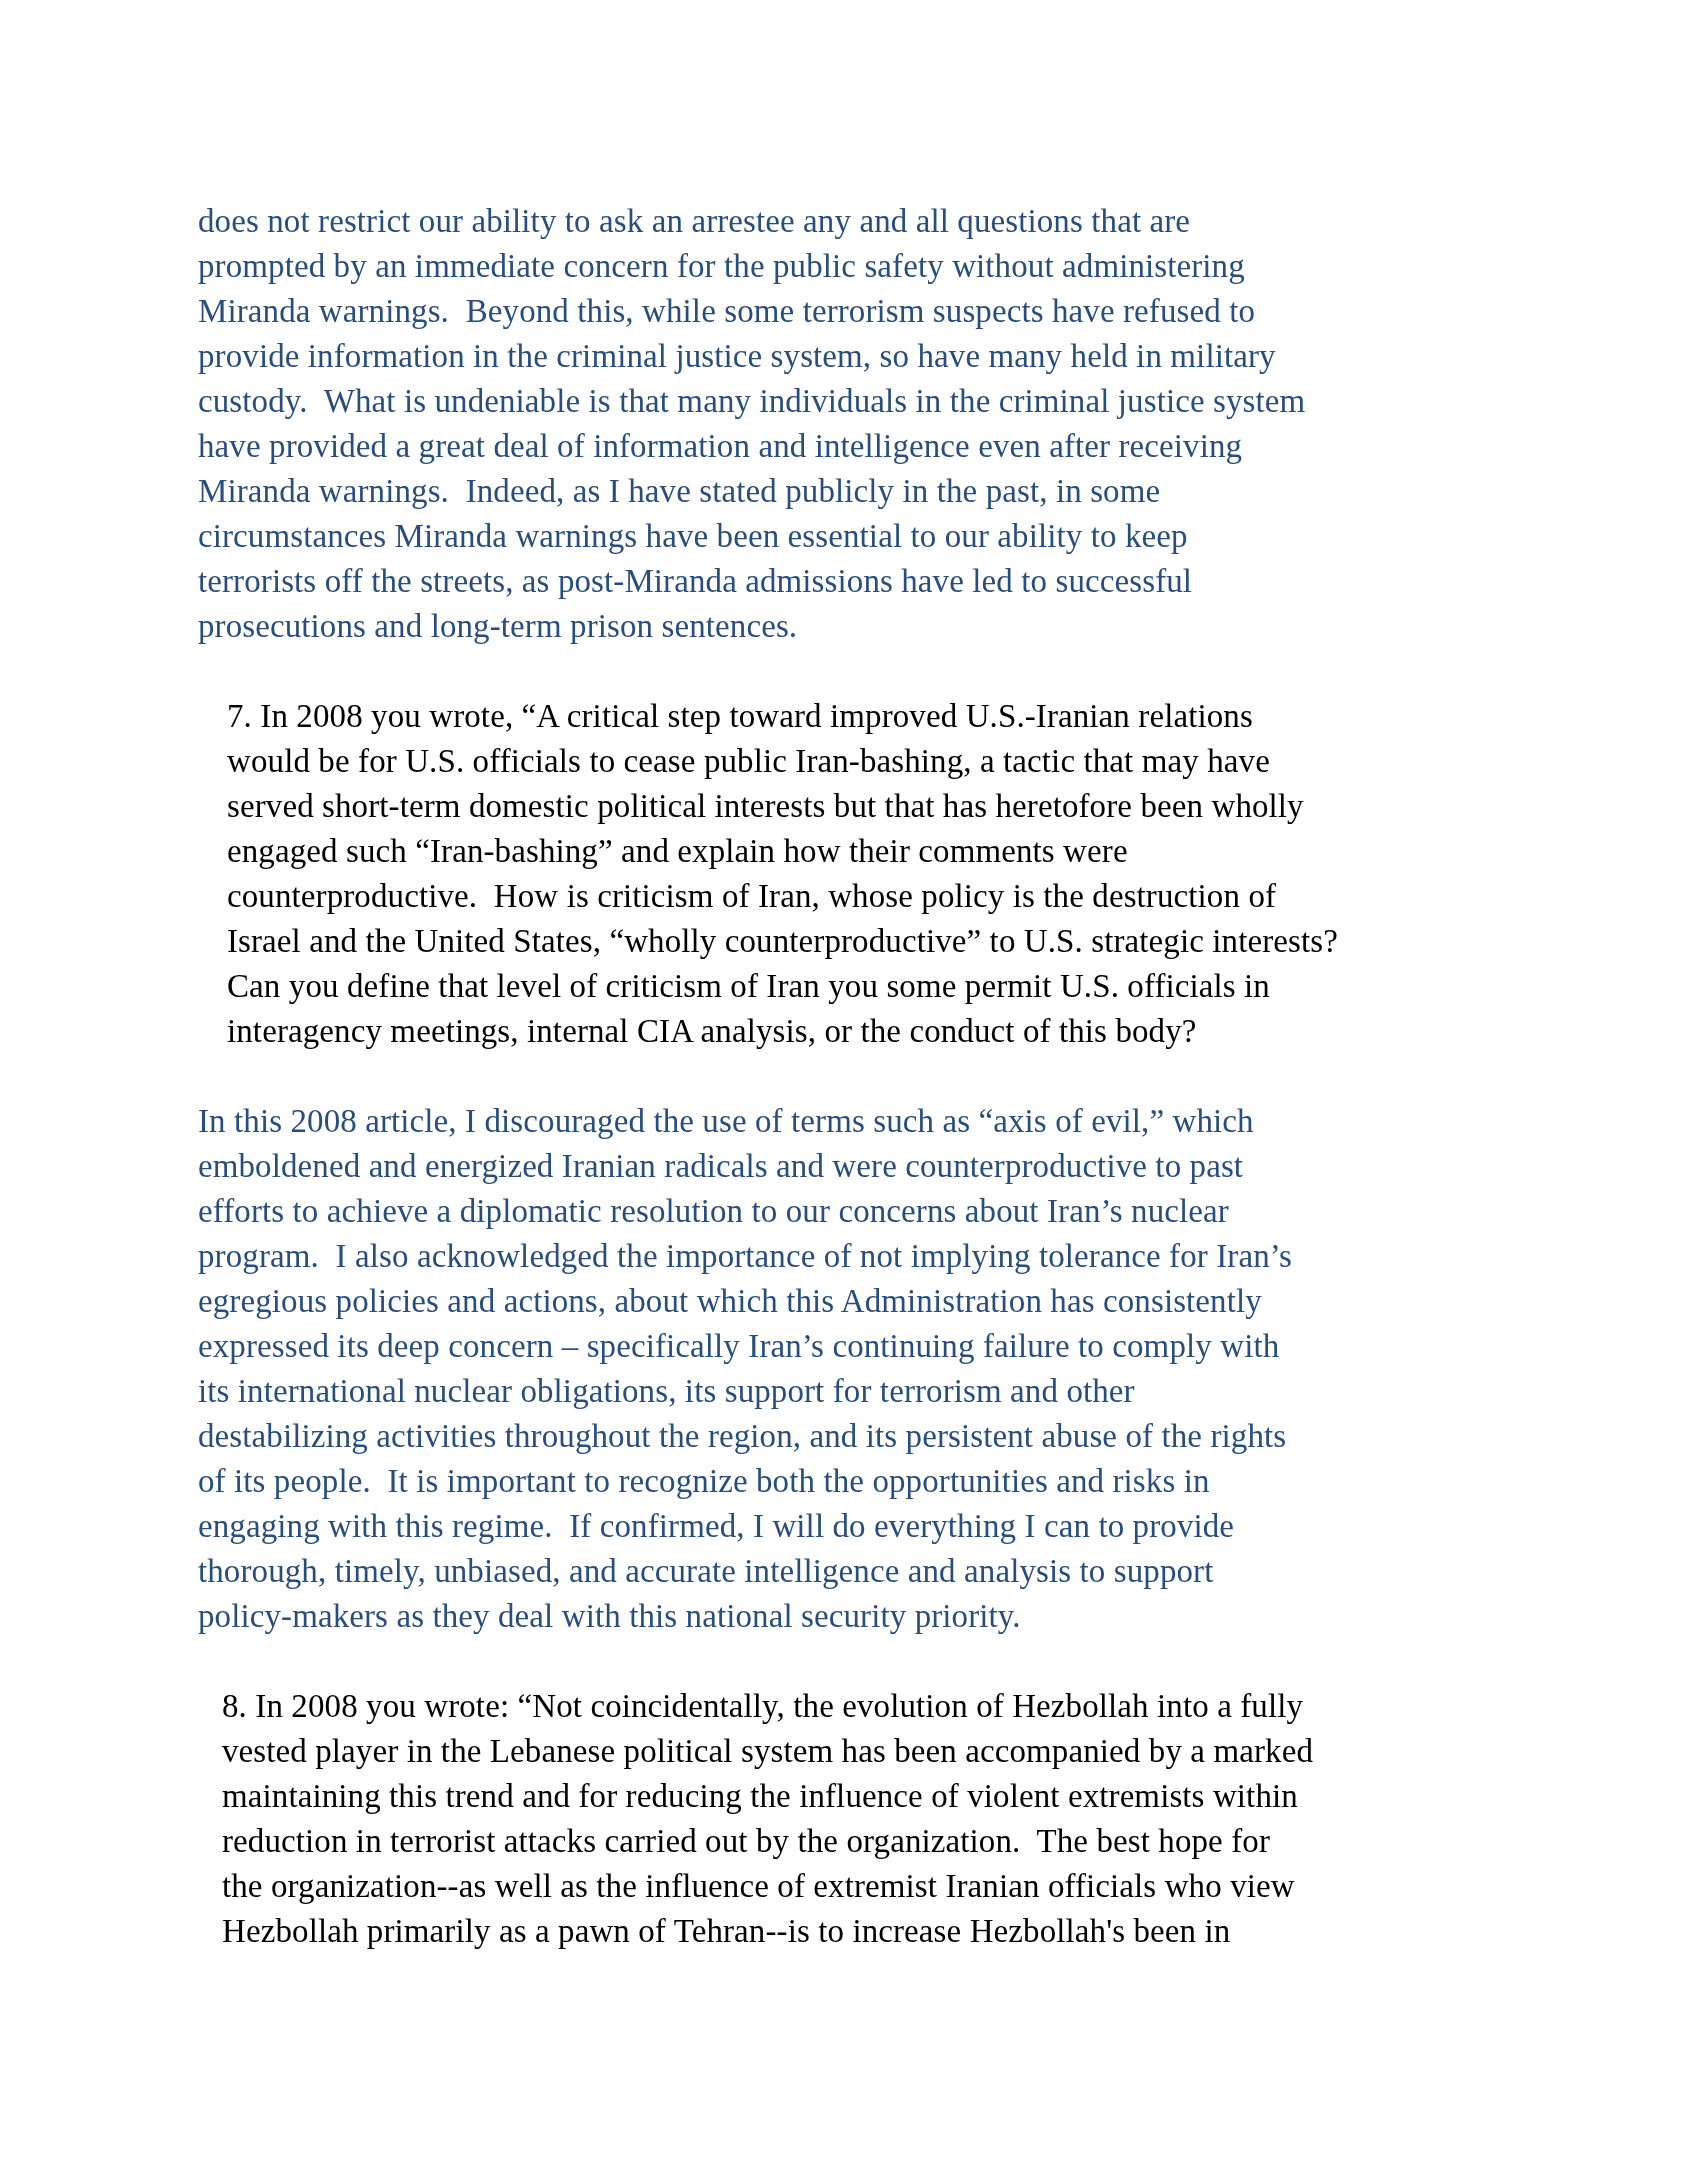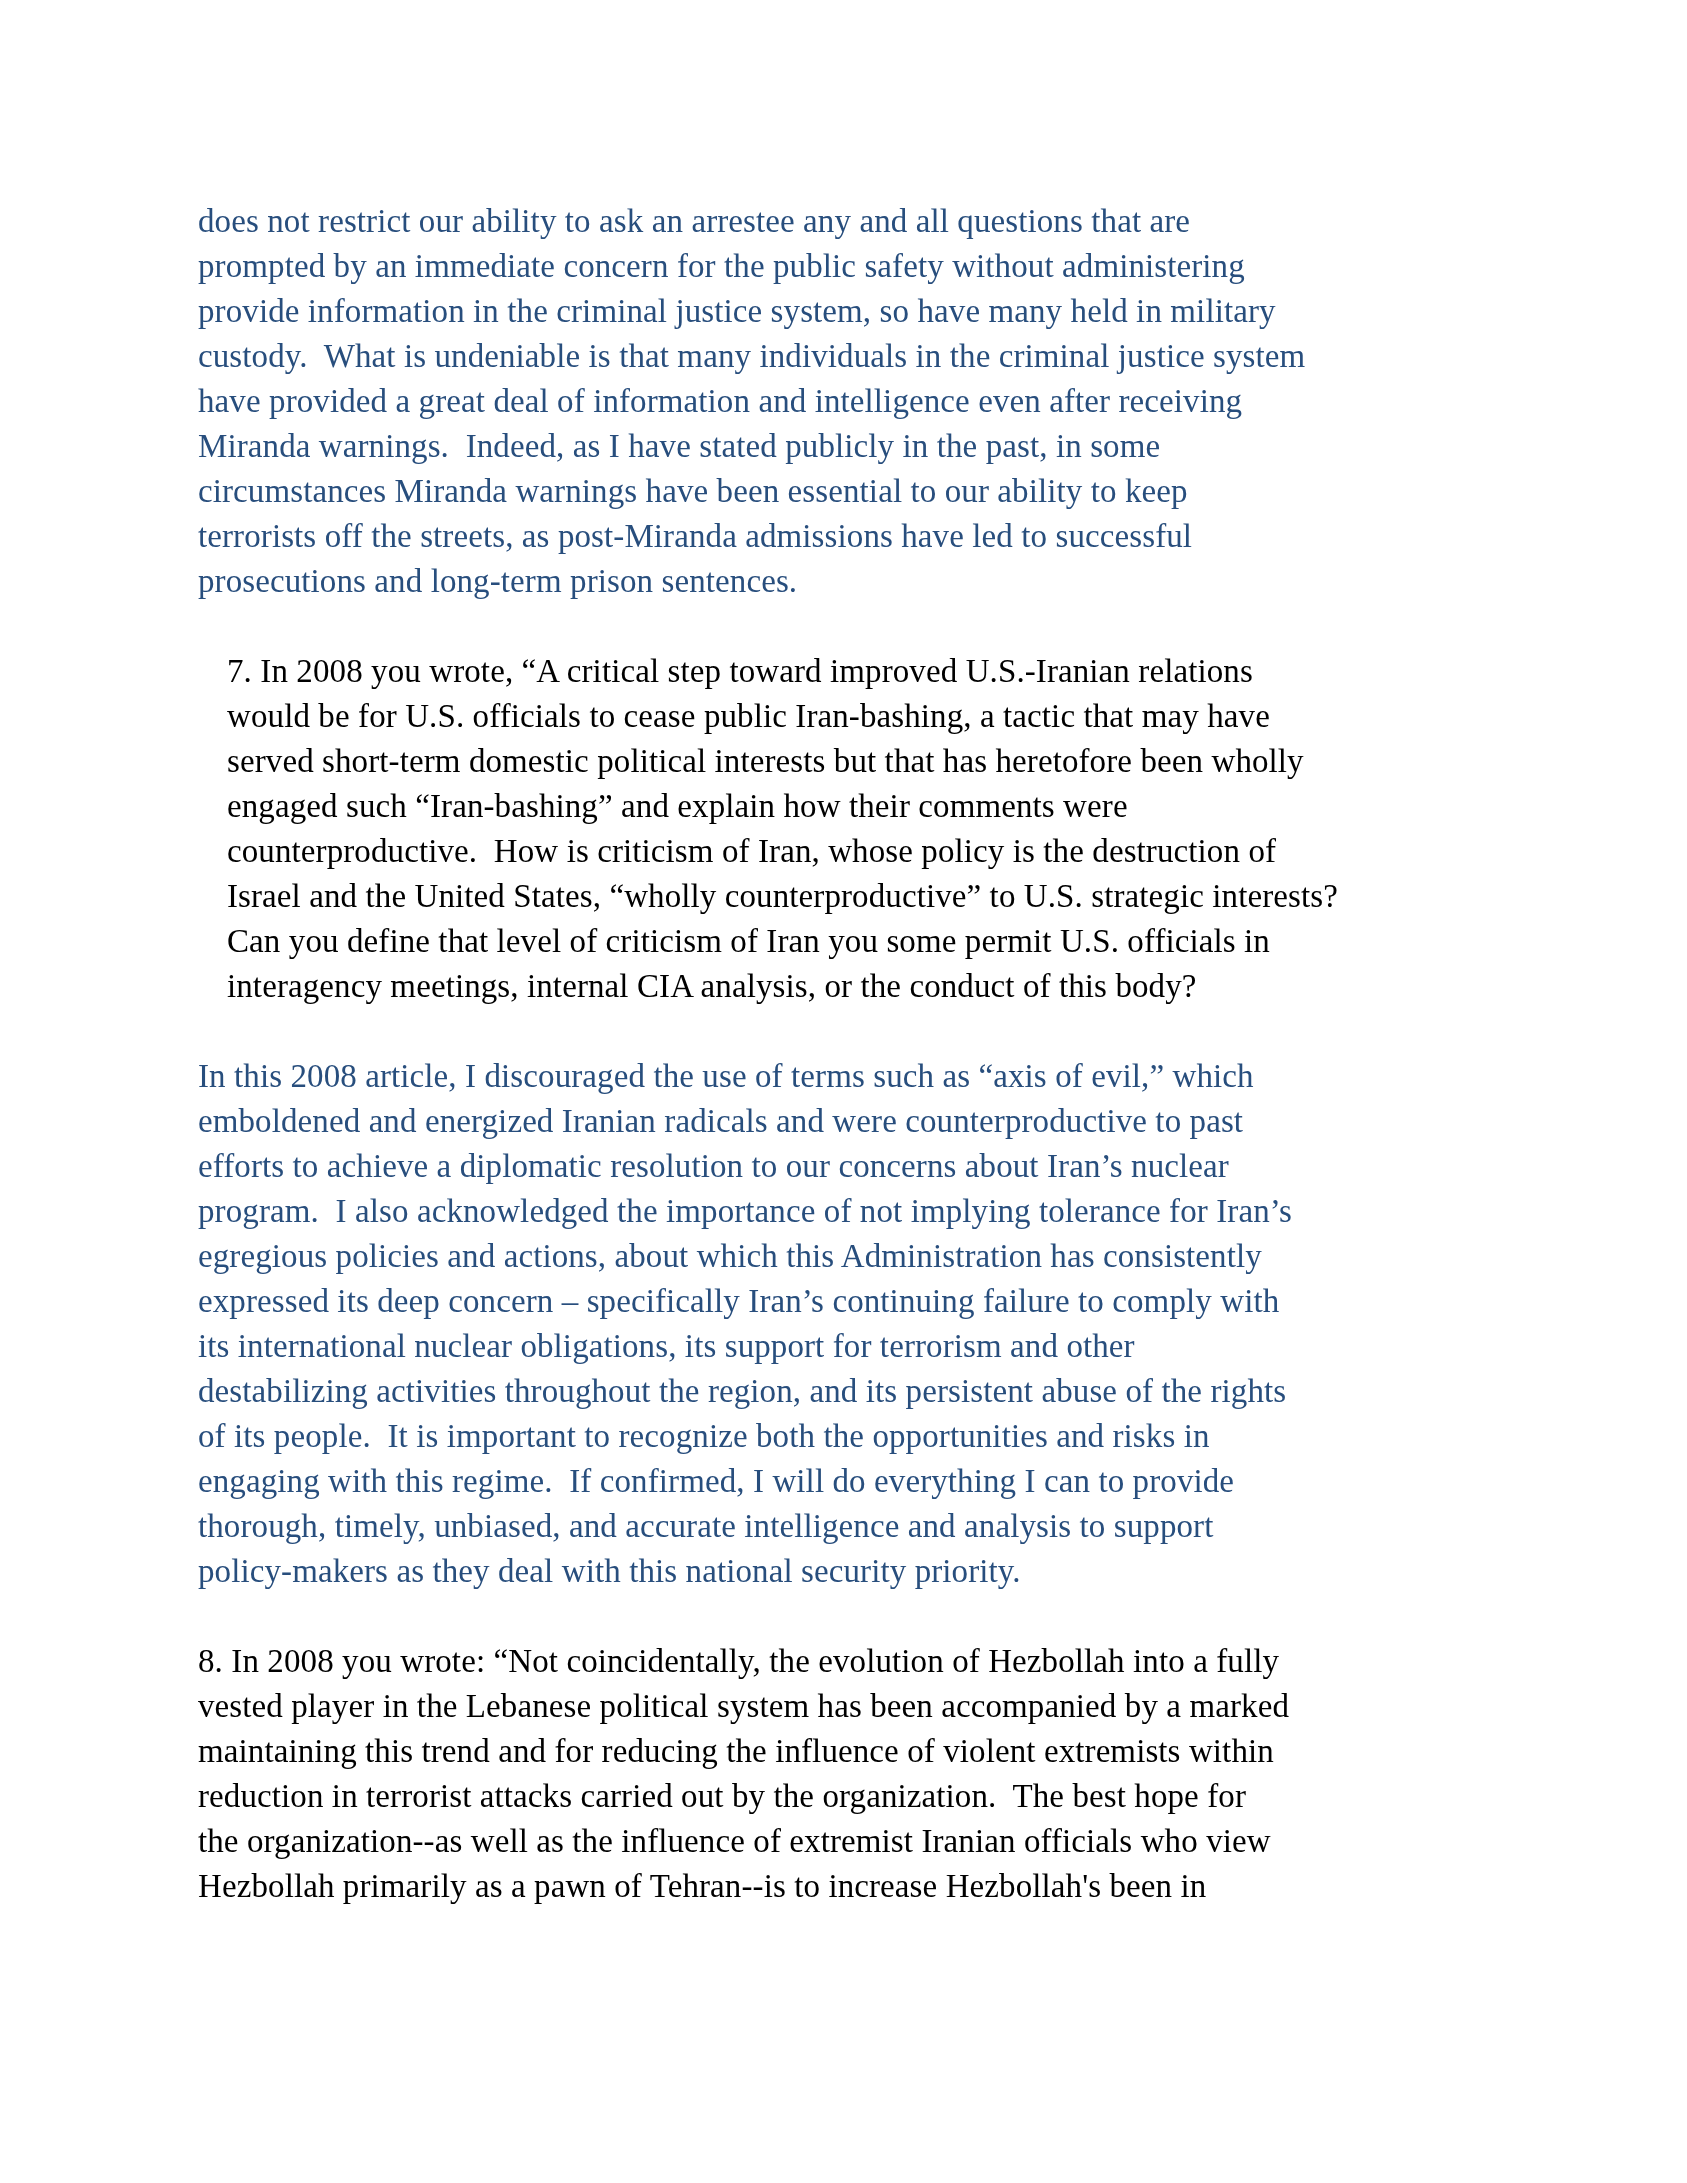--- a/index.html
+++ b/index.html
@@ -21,36 +21,38 @@
     left: 198px;
     top: 199px;
     width: 1330px;
   }
   .paragraph {
     margin: 0 0 45px 0;
     padding: 0;
   }
   .paragraph:last-child {
     margin-bottom: 0;
+    margin-left: 24px;
   }
   .line {
     font-size: 33px;
     line-height: 45px;
     white-space: pre;       
     letter-spacing: 0.1px;
   }
 </style>
 </head>
 <body>
 
 <div class="page">
   <div class="text-block" id="text-block">
       <div class="paragraph" style="color: rgb(40, 78, 125);">
         <div class="line">does not restrict our ability to ask an arrestee any and all questions that are</div>
         <div class="line">prompted by an immediate concern for the public safety without administering</div>
+        <div class="line">Miranda warnings.  Beyond this, while some terrorism suspects have refused to</div>
         <div class="line">provide information in the criminal justice system, so have many held in military</div>
         <div class="line">custody.  What is undeniable is that many individuals in the criminal justice system</div>
         <div class="line">have provided a great deal of information and intelligence even after receiving</div>
         <div class="line">Miranda warnings.  Indeed, as I have stated publicly in the past, in some</div>
         <div class="line">circumstances Miranda warnings have been essential to our ability to keep</div>
         <div class="line">terrorists off the streets, as post-Miranda admissions have led to successful</div>
         <div class="line">prosecutions and long-term prison sentences.</div>
       </div>
       <div class="paragraph" style="color: rgb(0, 0, 0); margin-left: 29px;">
         <div class="line">7. In 2008 you wrote, “A critical step toward improved U.S.-Iranian relations</div>

